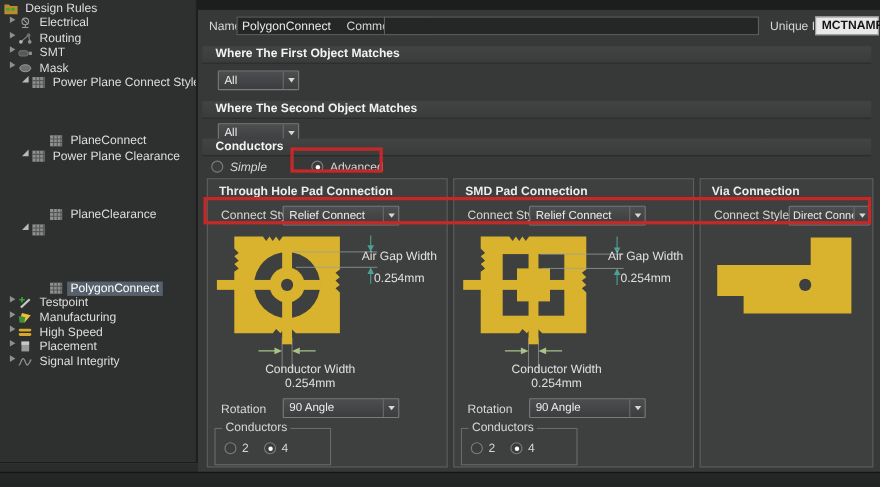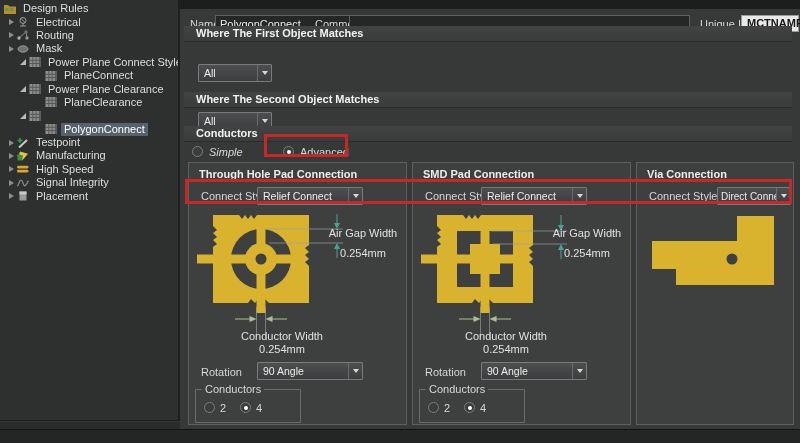--- a/index.html
+++ b/index.html
@@ -5,28 +5,28 @@
   * { margin:0; padding:0; box-sizing:border-box; }
   html,body { width:800px; height:443px; overflow:hidden; background:#353637;
     font-family:"Liberation Sans", sans-serif; font-size:11px; color:#d6d6d6; }
   #app { position:relative; width:800px; height:443px; background:#353637; }
 
   
   #sidebar { position:absolute; left:0; top:0; width:180px; height:421px;
     background:#2e2f2f; border-right:2px solid #1f1f1f; border-bottom:1px solid #1c1c1c;
     padding-top:2px; overflow:hidden; }
   #sidebar-fill { position:absolute; left:0; top:422px; width:180px; height:7px; background:#2a2b2b; }
-  .trow { display:flex; align-items:center; height:13.4px; white-space:nowrap; cursor:default; }
+  .trow { display:flex; align-items:flex-start; height:13.4px; white-space:nowrap; cursor:default; }
   .trow .tw { width:10px; display:flex; justify-content:center; flex:0 0 10px; }
   .tw-c { width:0; height:0; border-top:3.5px solid transparent; border-bottom:3.5px solid transparent; border-left:5px solid #8f8f8f; }
   .tw-e { width:0; height:0; border-bottom:6px solid #b9b9b9; border-left:6px solid transparent; }
   .ticon { flex:0 0 14px; height:12px; margin-right:3px; display:flex; align-items:center; }
   .tlabel { color:#dedede; padding:0 3px; line-height:13px; }
   .trow.sel .tlabel { background:#56616c; color:#ffffff; }
-  .ind0 { padding-left:3px; } .ind1 { padding-left:6px; } .ind2 { padding-left:18px; } .ind3 { padding-left:44px; }
+  .ind0 { padding-left:3px; } .ind1 { padding-left:6px; } .ind2 { padding-left:18px; } .ind3 { padding-left:44px;margin-top:40px; }
 
   
   #content { position:absolute; left:180px; top:0; width:620px; height:429px; background:#373838; }
   #top-strip { position:absolute; left:0; top:0; width:620px; height:9px; background:#1c1d1d; }
   .lbl { position:absolute; color:#d6d6d6; }
   .inp { position:absolute; height:17px; background:#252626; border:1px solid #5f5f5f; color:#e8e8e8;
     font-family:"Liberation Sans", sans-serif; font-size:11px; padding:0 4px; }
   .uid { position:absolute; height:17px; background:#e9e9e9; border:1px solid #9a9a9a; color:#151515;
     font-weight:bold; padding:1px 5px; }
   .sechdr { position:absolute; left:4px; width:608px; height:16px;
@@ -92,20 +92,32 @@
           <svg width="14" height="12" viewBox="0 0 14 12">
             <path d="M3,9 L10,3 M10,3 L11,8.5" stroke="#8a8a8a" fill="none"></path>
             <circle cx="3" cy="9" r="1.7" fill="#b0b0b0"></circle>
             <circle cx="10" cy="3" r="1.7" fill="#6f6f6f"></circle>
             <circle cx="11" cy="9" r="1.7" fill="#8f8f8f"></circle>
           </svg>
         </span>
       <span class="tlabel">Routing</span>
     </div>
 
+    <div class="trow ind1">
+      <span class="tw">
+          <span class="tw-c"></span>
+        </span>
+      <span class="ticon">
+          <svg width="14" height="12" viewBox="0 0 14 12">
+            <rect x="1" y="4" width="8.5" height="5" rx="2.2" fill="#585858" stroke="#8a8a8a" stroke-width="0.6"></rect>
+            <rect x="10" y="5" width="3" height="3" fill="#8f8f8f"></rect>
+          </svg>
+        </span>
+      <span class="tlabel">SMT</span>
+    </div>
 
     <div class="trow ind1">
       <span class="tw">
           <span class="tw-c"></span>
         </span>
       <span class="ticon">
           <svg width="14" height="12" viewBox="0 0 14 12">
             <ellipse cx="7" cy="6" rx="5" ry="3.2" fill="#6f7070" stroke="#a2a2a2" stroke-width="0.8"></ellipse>
           </svg>
         </span>
@@ -219,53 +231,53 @@
         </span>
       <span class="tlabel">High Speed</span>
     </div>
 
     <div class="trow ind1">
       <span class="tw">
           <span class="tw-c"></span>
         </span>
       <span class="ticon">
           <svg width="14" height="12" viewBox="0 0 14 12">
+            <rect x="3.5" y="1.5" width="7" height="9" fill="#9a9a9a"></rect>
+            <rect x="3.5" y="1.5" width="7" height="3" fill="#c8c8c8"></rect>
+          </svg>
+        </span>
+      <span class="tlabel">Placement</span>
+    </div>
+
+    <div class="trow ind1">
+      <span class="tw">
+          <span class="tw-c"></span>
+        </span>
+      <span class="ticon">
+          <svg width="14" height="12" viewBox="0 0 14 12">
             <path d="M1,9 C3,9 3,3 5,3 S7,9 9,9 l2.6,-3.4" fill="none" stroke="#8f8f8f" stroke-width="1.2"></path>
             <path d="M12.8,3.6 l-2.4,0.6 1.6,1.8 Z" fill="#8f8f8f"></path>
           </svg>
         </span>
       <span class="tlabel">Signal Integrity</span>
-    </div>
-
-    <div class="trow ind1">
-      <span class="tw">
-          <span class="tw-c"></span>
-        </span>
-      <span class="ticon">
-          <svg width="14" height="12" viewBox="0 0 14 12">
-            <rect x="3.5" y="1.5" width="7" height="9" fill="#9a9a9a"></rect>
-            <rect x="3.5" y="1.5" width="7" height="3" fill="#c8c8c8"></rect>
-          </svg>
-        </span>
-      <span class="tlabel">Placement</span>
     </div>
   </div>
   <div id="sidebar-fill"></div>
 
   <div id="content">
     <div id="top-strip"></div>
 
     <span class="lbl" style="left:10px; top:18px;">Name</span>
     <input class="inp" style="left: 35px; top: 15px; width: 175px;" value="PolygonConnect">
     <span class="lbl" style="left:135px; top:18px;">Comment</span>
     <input class="inp" style="left: 169px; top: 15px; width: 341px;" value="">
     <span class="lbl" style="left:520px; top:18px;">Unique ID</span>
     <div class="uid" style="left:561px; top:15px; width:58px;">MCTNAMFK</div>
 
-    <div class="sechdr" style="top:26px;">Where The First Object Matches</div>
+    <div class="sechdr" style="top:42px;">Where The First Object Matches</div>
     <div class="dd" style="left:18px; top:64px; width:74px;">
       <span class="dd-val">All</span>
       <span class="dd-btn">
           <span class="dd-arr"></span>
         </span>
     </div>
 
     <div class="sechdr" style="top:92px;">Where The Second Object Matches</div>
     <div class="dd" style="left:18px; top:112px; width:74px;">
       <span class="dd-val">All</span>

